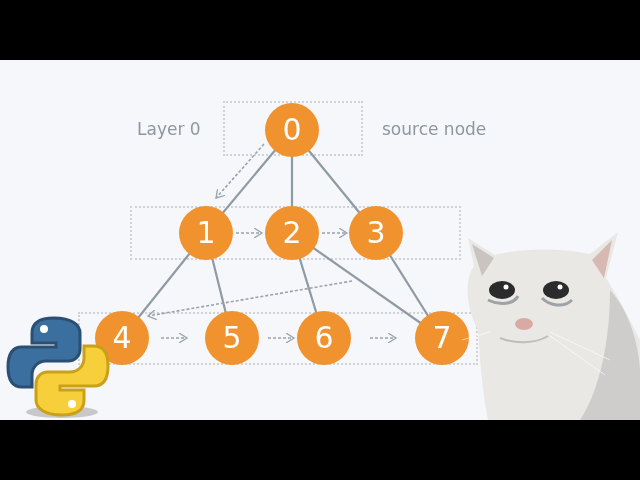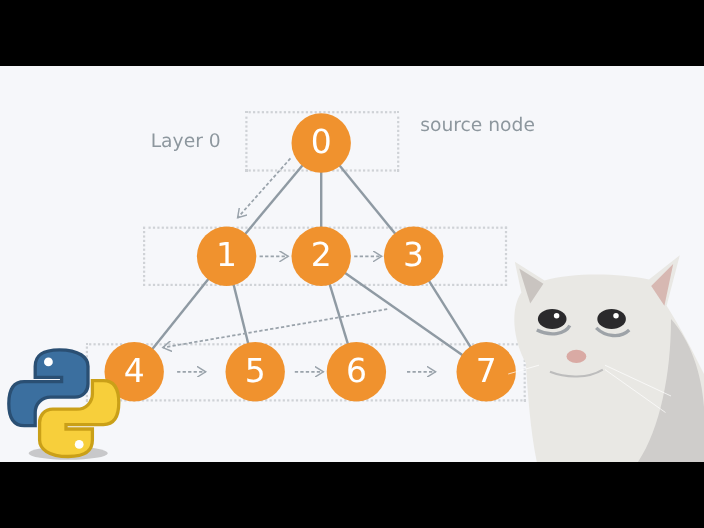--- a/index.html
+++ b/index.html
@@ -19,21 +19,21 @@
 
 <div class="bar-top"></div>
 
 <div class="canvas">
 
   <div class="layer-box" style="left:223px; top:41px; width:140px; height:55px;"></div>
   <div class="layer-box" style="left:130px; top:146px; width:331px; height:54px;"></div>
   <div class="layer-box" style="left:78px; top:252px; width:400px; height:53px;"></div>
 
   <div class="label" style="left:137px; top:59px;">Layer 0</div>
-  <div class="label" style="left:382px; top:44px;">source node</div>
+  <div class="label" style="left:382px; top:59px;">source node</div>
 
   <svg class="edges" width="640" height="360">
     <defs>
       <marker id="ah" markerWidth="10" markerHeight="10" refX="8" refY="5" orient="auto" markerUnits="userSpaceOnUse">
         <path d="M0,0 L8,5 L0,10" fill="none" stroke="#9aa3ab" stroke-width="1.3"></path>
       </marker>
     </defs>
     <g stroke="#8f9aa3" stroke-width="2.2" fill="none">
       <line x1="292" y1="70" x2="206" y2="173"></line>
       <line x1="292" y1="70" x2="292" y2="173"></line>

